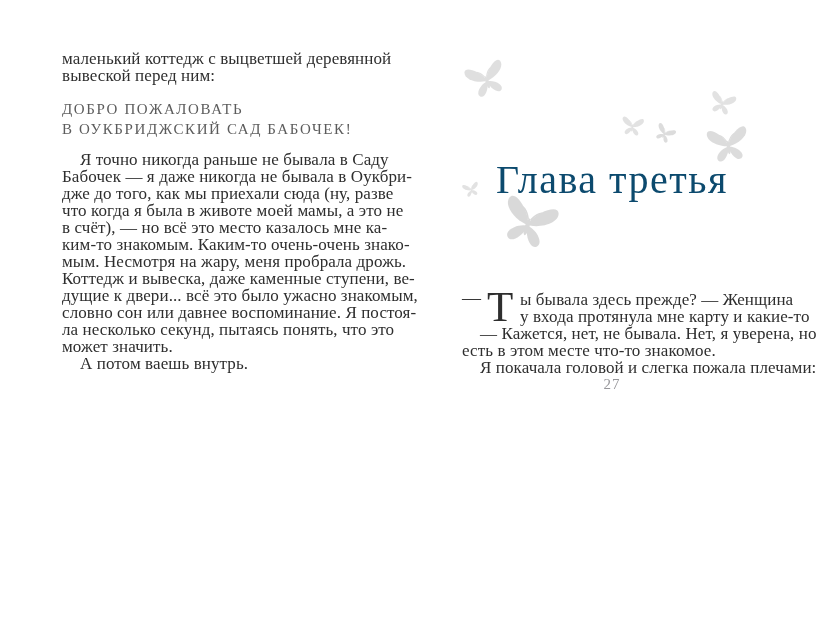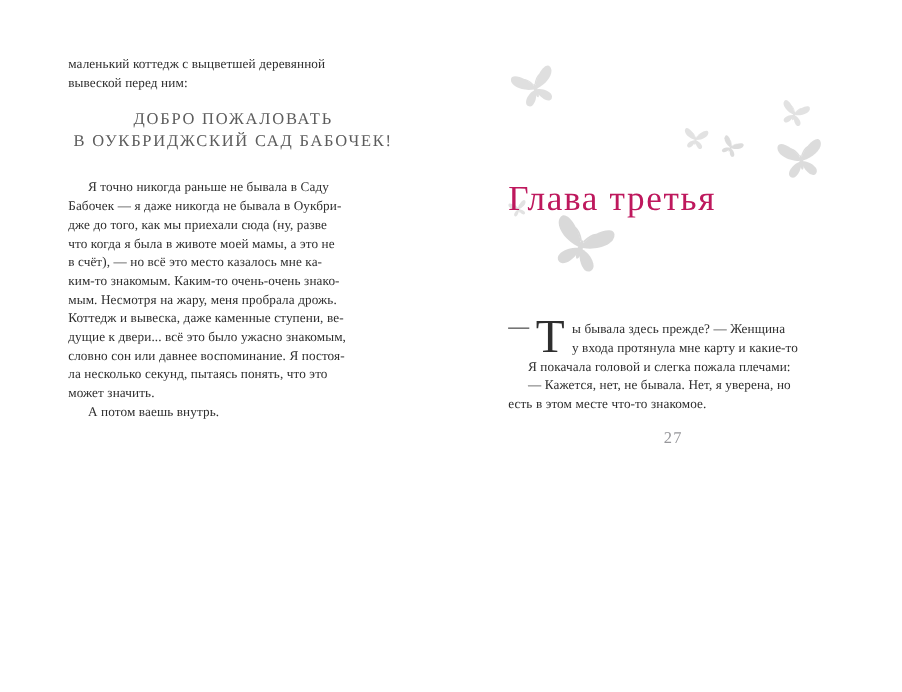--- a/index.html
+++ b/index.html
@@ -1,44 +1,44 @@
 <!DOCTYPE html>
 <html><head>
 <meta charset="utf-8">
 <style>
   html, body { margin:0; padding:0; }
   .stage {
     position:relative; width:820px; height:629px;
     background:#ffffff; overflow:hidden;
     font-family:"Liberation Serif", serif; color:#2e2e2e;
   }
-  .body-text { font-size:12px; line-height:17px; white-space:pre; letter-spacing:.1px; }
+  .body-text { font-size:17px; line-height:17px; white-space:pre; letter-spacing:.1px; }
   .indent { text-indent:18px; }
 
   
   .left-col { position:absolute; left:62px; top:50px; width:300px; }
   .sign {
-    margin:15px 0 23px; text-align:center; white-space:pre;
+    margin:15px 0 12px; white-space:pre;
     font-size:15px; line-height:20px; letter-spacing:1.6px;
     color:#5c5c5c; font-weight:400;
   }
 
   
   .chapter-title {
     position:absolute; left:462px; top:160px; width:300px;
-    font-size:32px; line-height:40px;
-    color:#be185d; letter-spacing:1.5px;
+    text-align:center; font-size:40px; line-height:40px;
+    color:#0c4a6e; letter-spacing:1.5px;
   }
   .right-col { position:absolute; left:462px; top:291px; width:300px; }
   .p1 { position:relative; }
   .p1-dash { position:absolute; left:0; top:-4px; font-size:19px; }
   .p1-dropcap { position:absolute; left:25px; top:-2px; font-size:43px; line-height:36px; }
   .p1-start { margin-left:58px; }
   .pagenum {
-    margin-top:15px; text-align:center; font-size:15px;
+    text-align:center; font-size:15px;
     color:#97979b; letter-spacing:1px;
   }
 
   
   .butterfly { position:absolute; }
   .bf { fill:#c6c6c6; stroke:none; }
   .bf-line { fill:none; stroke:#c6c6c6; stroke-width:1.6; stroke-linecap:round; }
   .b1 { left:462px; top:54px;  width:48px; height:48px; transform:rotate(-18deg); opacity:.55; }
   .b2 { left:619px; top:112px; width:27px; height:27px; transform:rotate(8deg);   opacity:.5;  }
   .b3 { left:653px; top:121px; width:24px; height:24px; transform:rotate(28deg);  opacity:.6;  }
@@ -110,19 +110,19 @@
 
   <div class="chapter-title">Глава третья</div>
 
   <div class="right-col">
     <div class="p1">
       <span class="p1-dash">—</span>
       <span class="p1-dropcap">Т</span>
       <div class="body-text p1-start">ы бывала здесь прежде? — Женщина
 у входа протянула мне карту и какие-то</div>
     </div>
-    <div class="body-text indent">Я покачала головой и слегка пожала плечами:</div>
     <div class="body-text indent">— Кажется, нет, не бывала. Нет, я уверена, но
 есть в этом месте что-то знакомое.</div>
+    <div class="body-text indent">Я покачала головой и слегка пожала плечами:</div>
     <div class="pagenum">27</div>
   </div>
 
 </div>
 
 </body></html>

